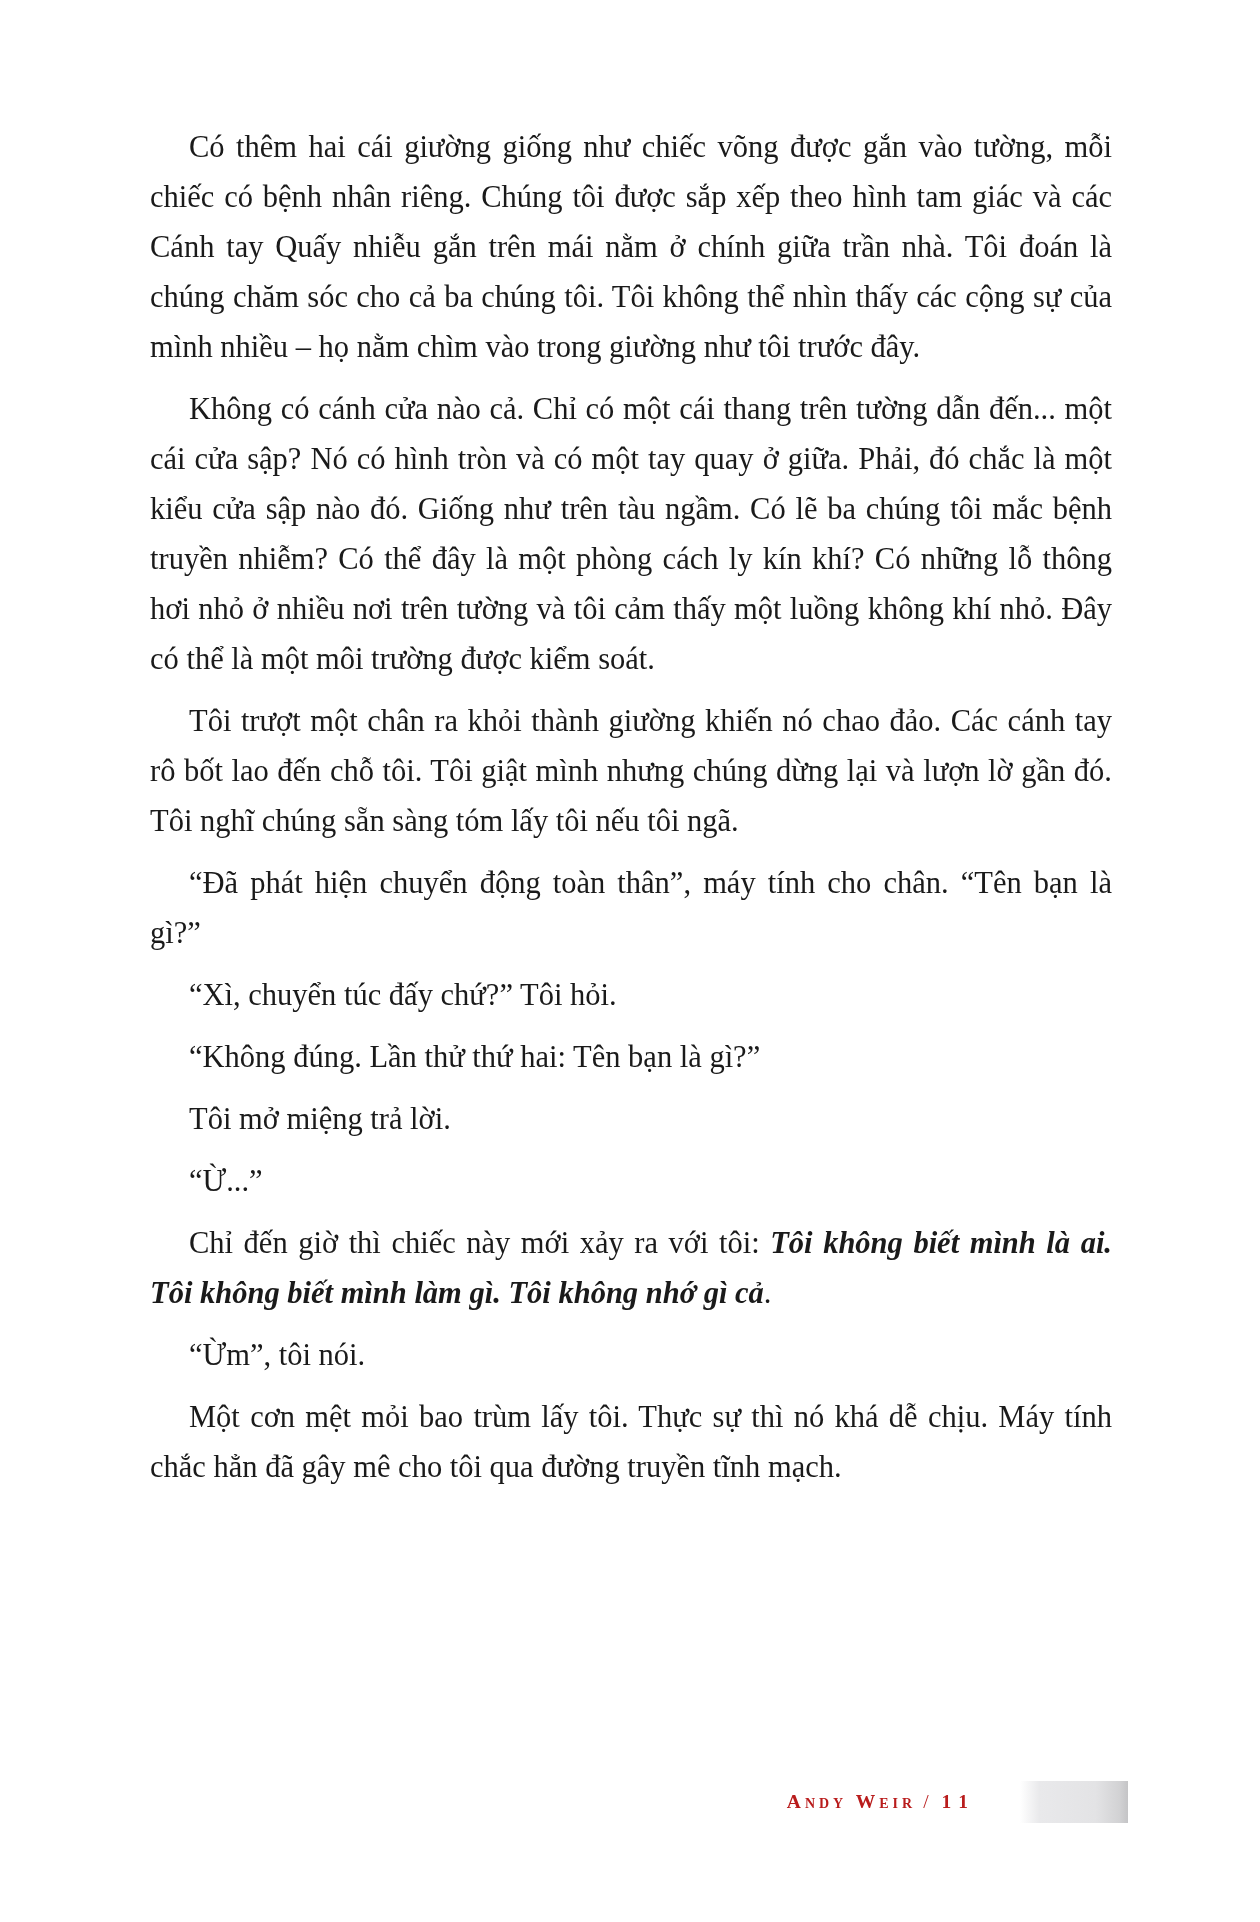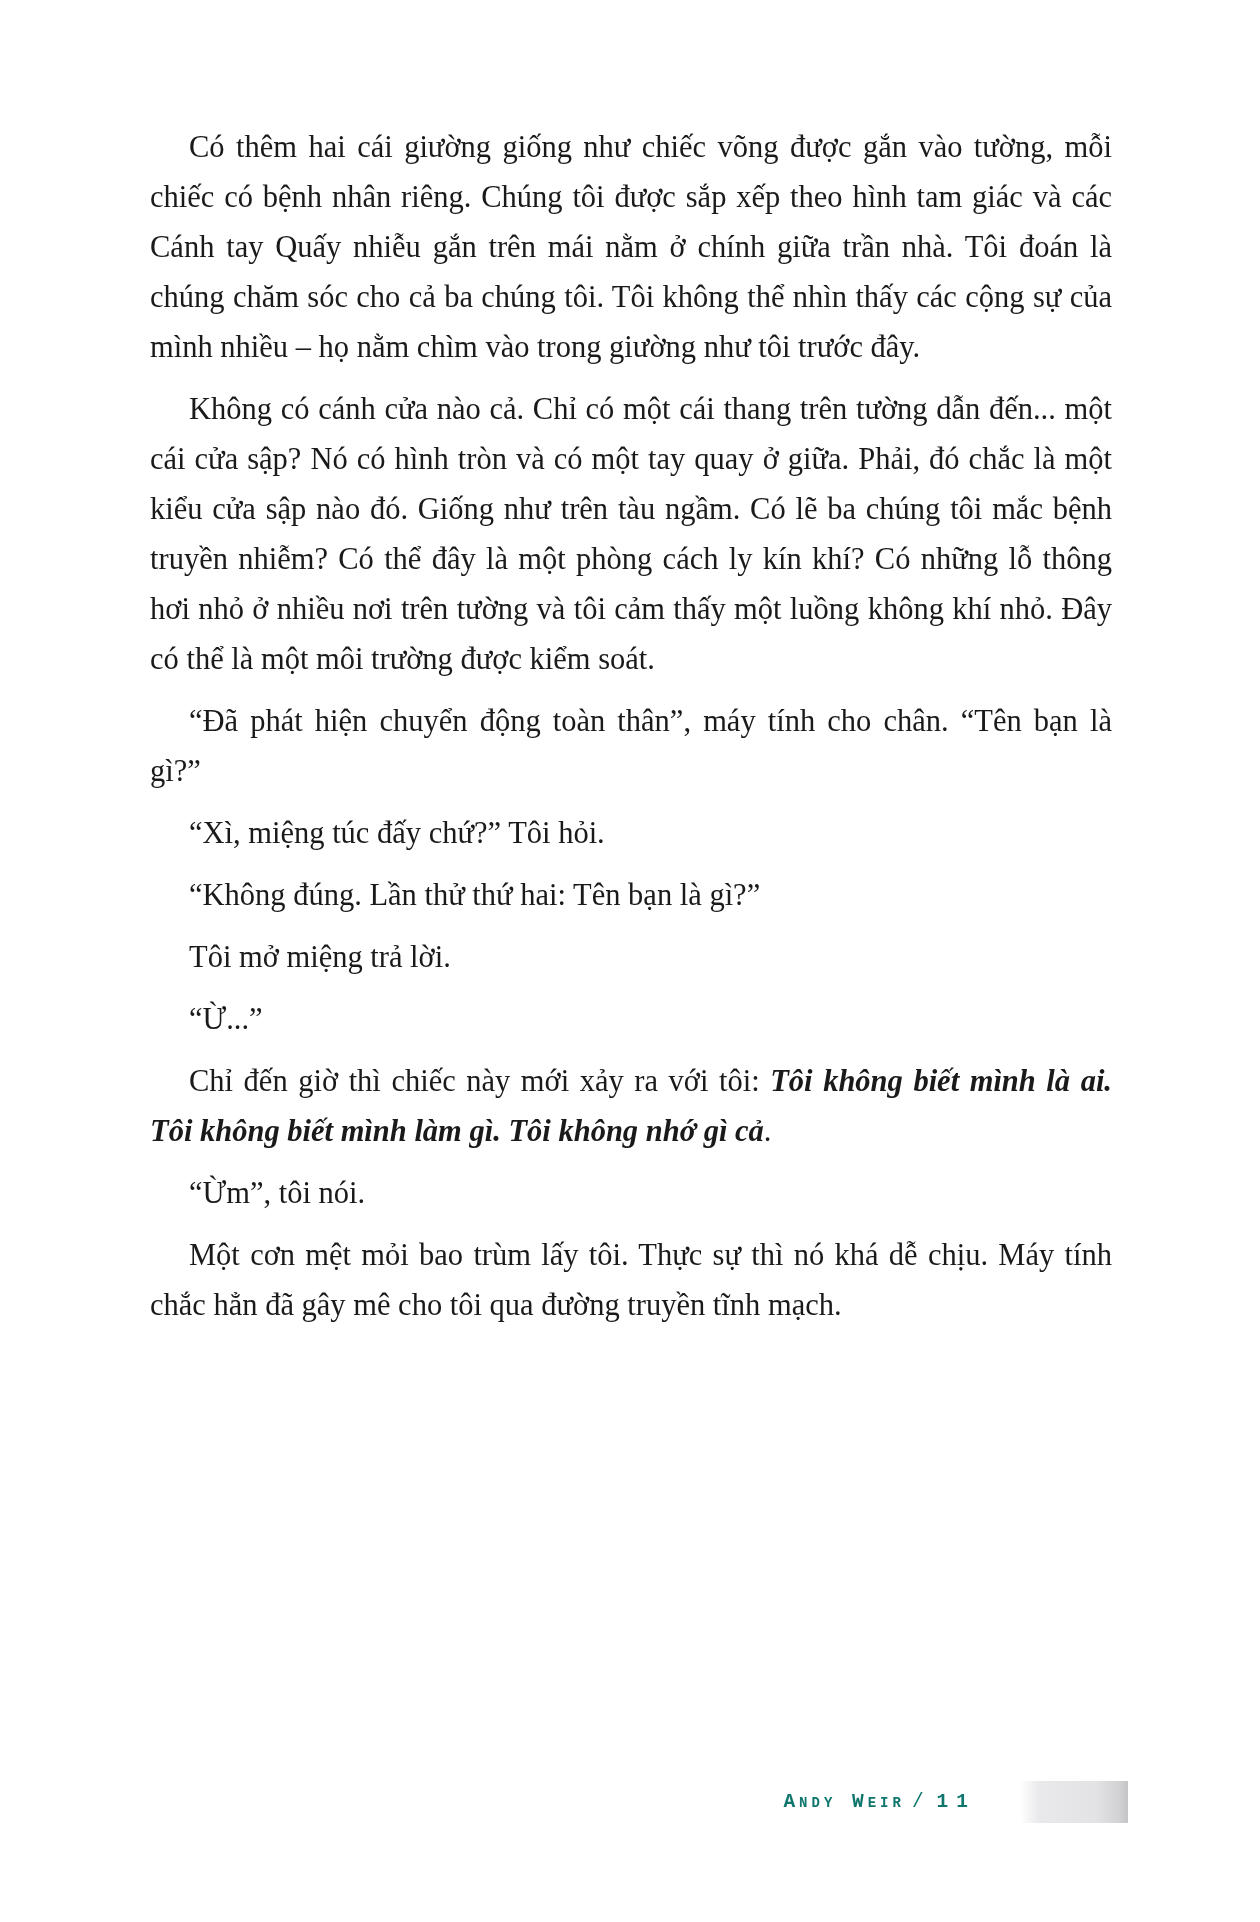--- a/index.html
+++ b/index.html
@@ -47,26 +47,26 @@
       rgba(255,255,255,0) 0%,
       #e9e9eb 18%,
       #e3e3e5 70%,
       #d2d2d4 92%,
       #c4c4c6 100%);
   }
   .footer-text {
     position: absolute;
     top: 1787px;
     right: 152px;
-    font-family: Liberation Mono, monospace;
+    font-family: Liberation Serif, serif;
     font-variant: small-caps;
     font-weight: 600;
     font-size: 19.5px;
     letter-spacing: 4px;
-    color: #0f766e;
+    color: #b91c1c;
     line-height: 30px;
     white-space: nowrap;
   }
   .footer-sep {
     display: inline-block;
     margin: 0 9px 0 7px;
     font-variant: normal;
     font-weight: 400;
   }
   .footer-pagenum {
@@ -74,22 +74,23 @@
   }
 </style>
 </head>
 <body>
 
 <div class="book-page">
 
   <div class="text-block">
     <p class="para">Có thêm hai cái giường giống như chiếc võng được gắn vào tường, mỗi chiếc có bệnh nhân riêng. Chúng tôi được sắp xếp theo hình tam giác và các Cánh tay Quấy nhiễu gắn trên mái nằm ở chính giữa trần nhà. Tôi đoán là chúng chăm sóc cho cả ba chúng tôi. Tôi không thể nhìn thấy các cộng sự của mình nhiều – họ nằm chìm vào trong giường như tôi trước đây.</p>
     <p class="para">Không có cánh cửa nào cả. Chỉ có một cái thang trên tường dẫn đến... một cái cửa sập? Nó có hình tròn và có một tay quay ở giữa. Phải, đó chắc là một kiểu cửa sập nào đó. Giống như trên tàu ngầm. Có lẽ ba chúng tôi mắc bệnh truyền nhiễm? Có thể đây là một phòng cách ly kín khí? Có những lỗ thông hơi nhỏ ở nhiều nơi trên tường và tôi cảm thấy một luồng không khí nhỏ. Đây có thể là một môi trường được kiểm soát.</p>
+    <p class="para">Tôi trượt một chân ra khỏi thành giường khiến nó chao đảo. Các cánh tay rô bốt lao đến chỗ tôi. Tôi giật mình nhưng chúng dừng lại và lượn lờ gần đó. Tôi nghĩ chúng sẵn sàng tóm lấy tôi nếu tôi ngã.</p>
     <p class="para">“Đã phát hiện chuyển động toàn thân”, máy tính cho chân. “Tên bạn là gì?”</p>
-    <p class="para">“Xì, miệng túc đấy chứ?” Tôi hỏi.</p>
+    <p class="para">“Xì, chuyển túc đấy chứ?” Tôi hỏi.</p>
     <p class="para">“Không đúng. Lần thử thứ hai: Tên bạn là gì?”</p>
     <p class="para">Tôi mở miệng trả lời.</p>
     <p class="para">“Ừ...”</p>
     <p class="para"><span>Chỉ đến giờ thì chiếc này mới xảy ra với tôi: </span><span class="bold-italic">Tôi không biết mình là ai. Tôi không biết mình làm gì. Tôi không nhớ gì cả</span><span>.</span></p>
     <p class="para">“Ừm”, tôi nói.</p>
     <p class="para">Một cơn mệt mỏi bao trùm lấy tôi. Thực sự thì nó khá dễ chịu. Máy tính chắc hẳn đã gây mê cho tôi qua đường truyền tĩnh mạch.</p>
   </div>
 
   <div class="footer-bar"></div>
 

